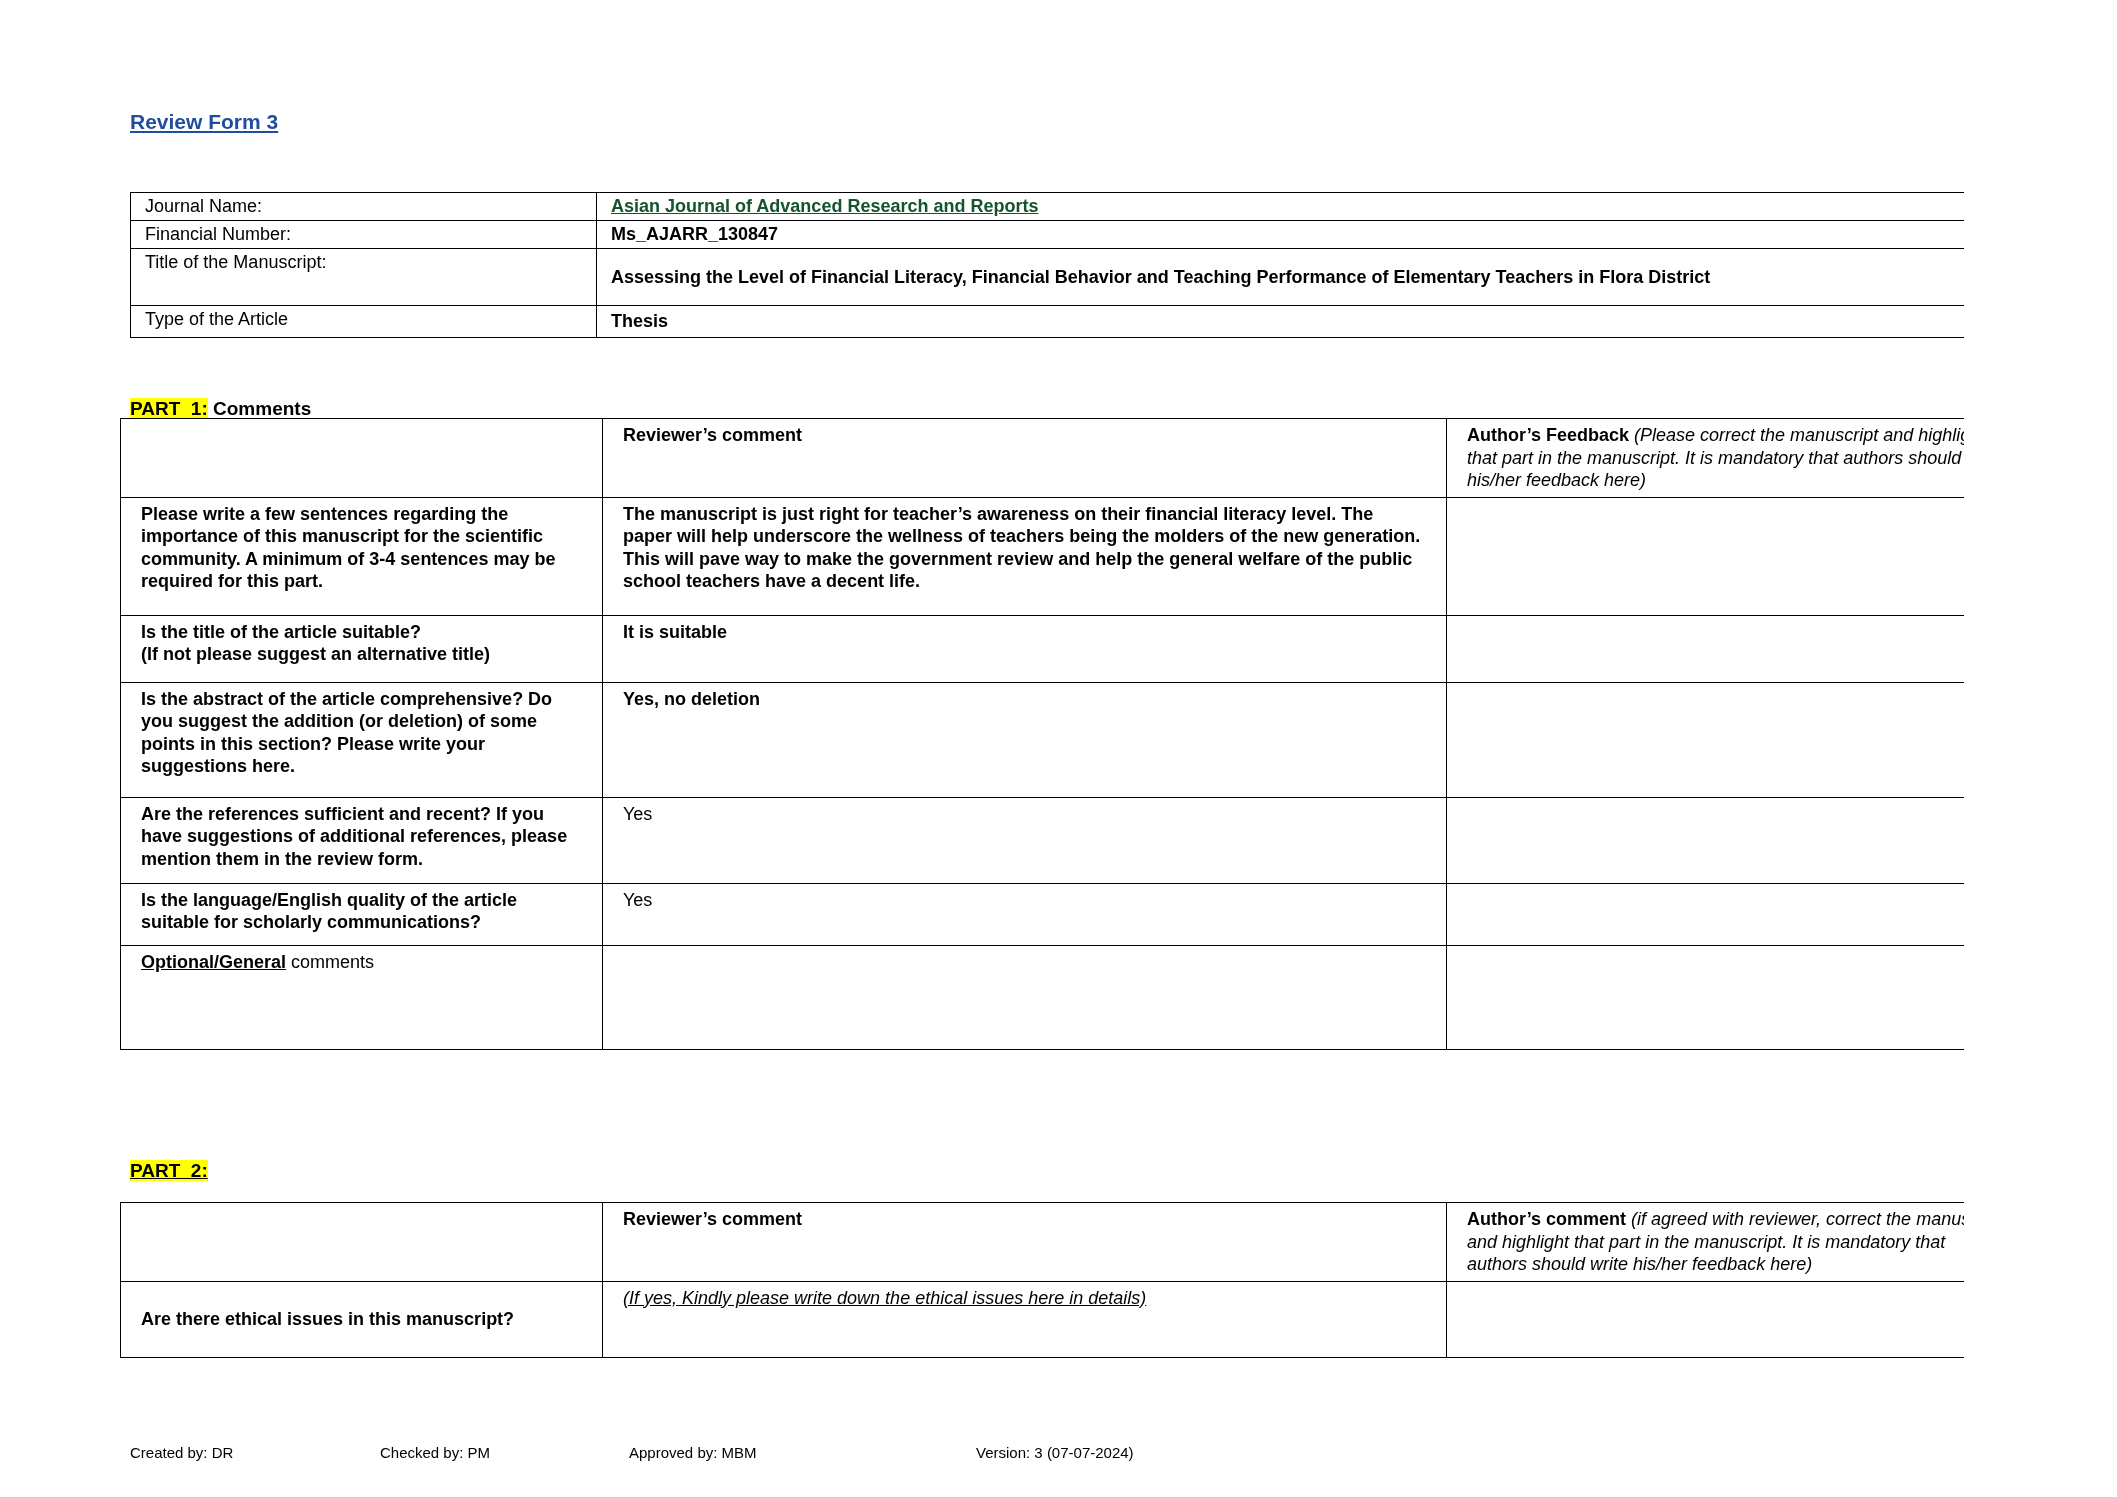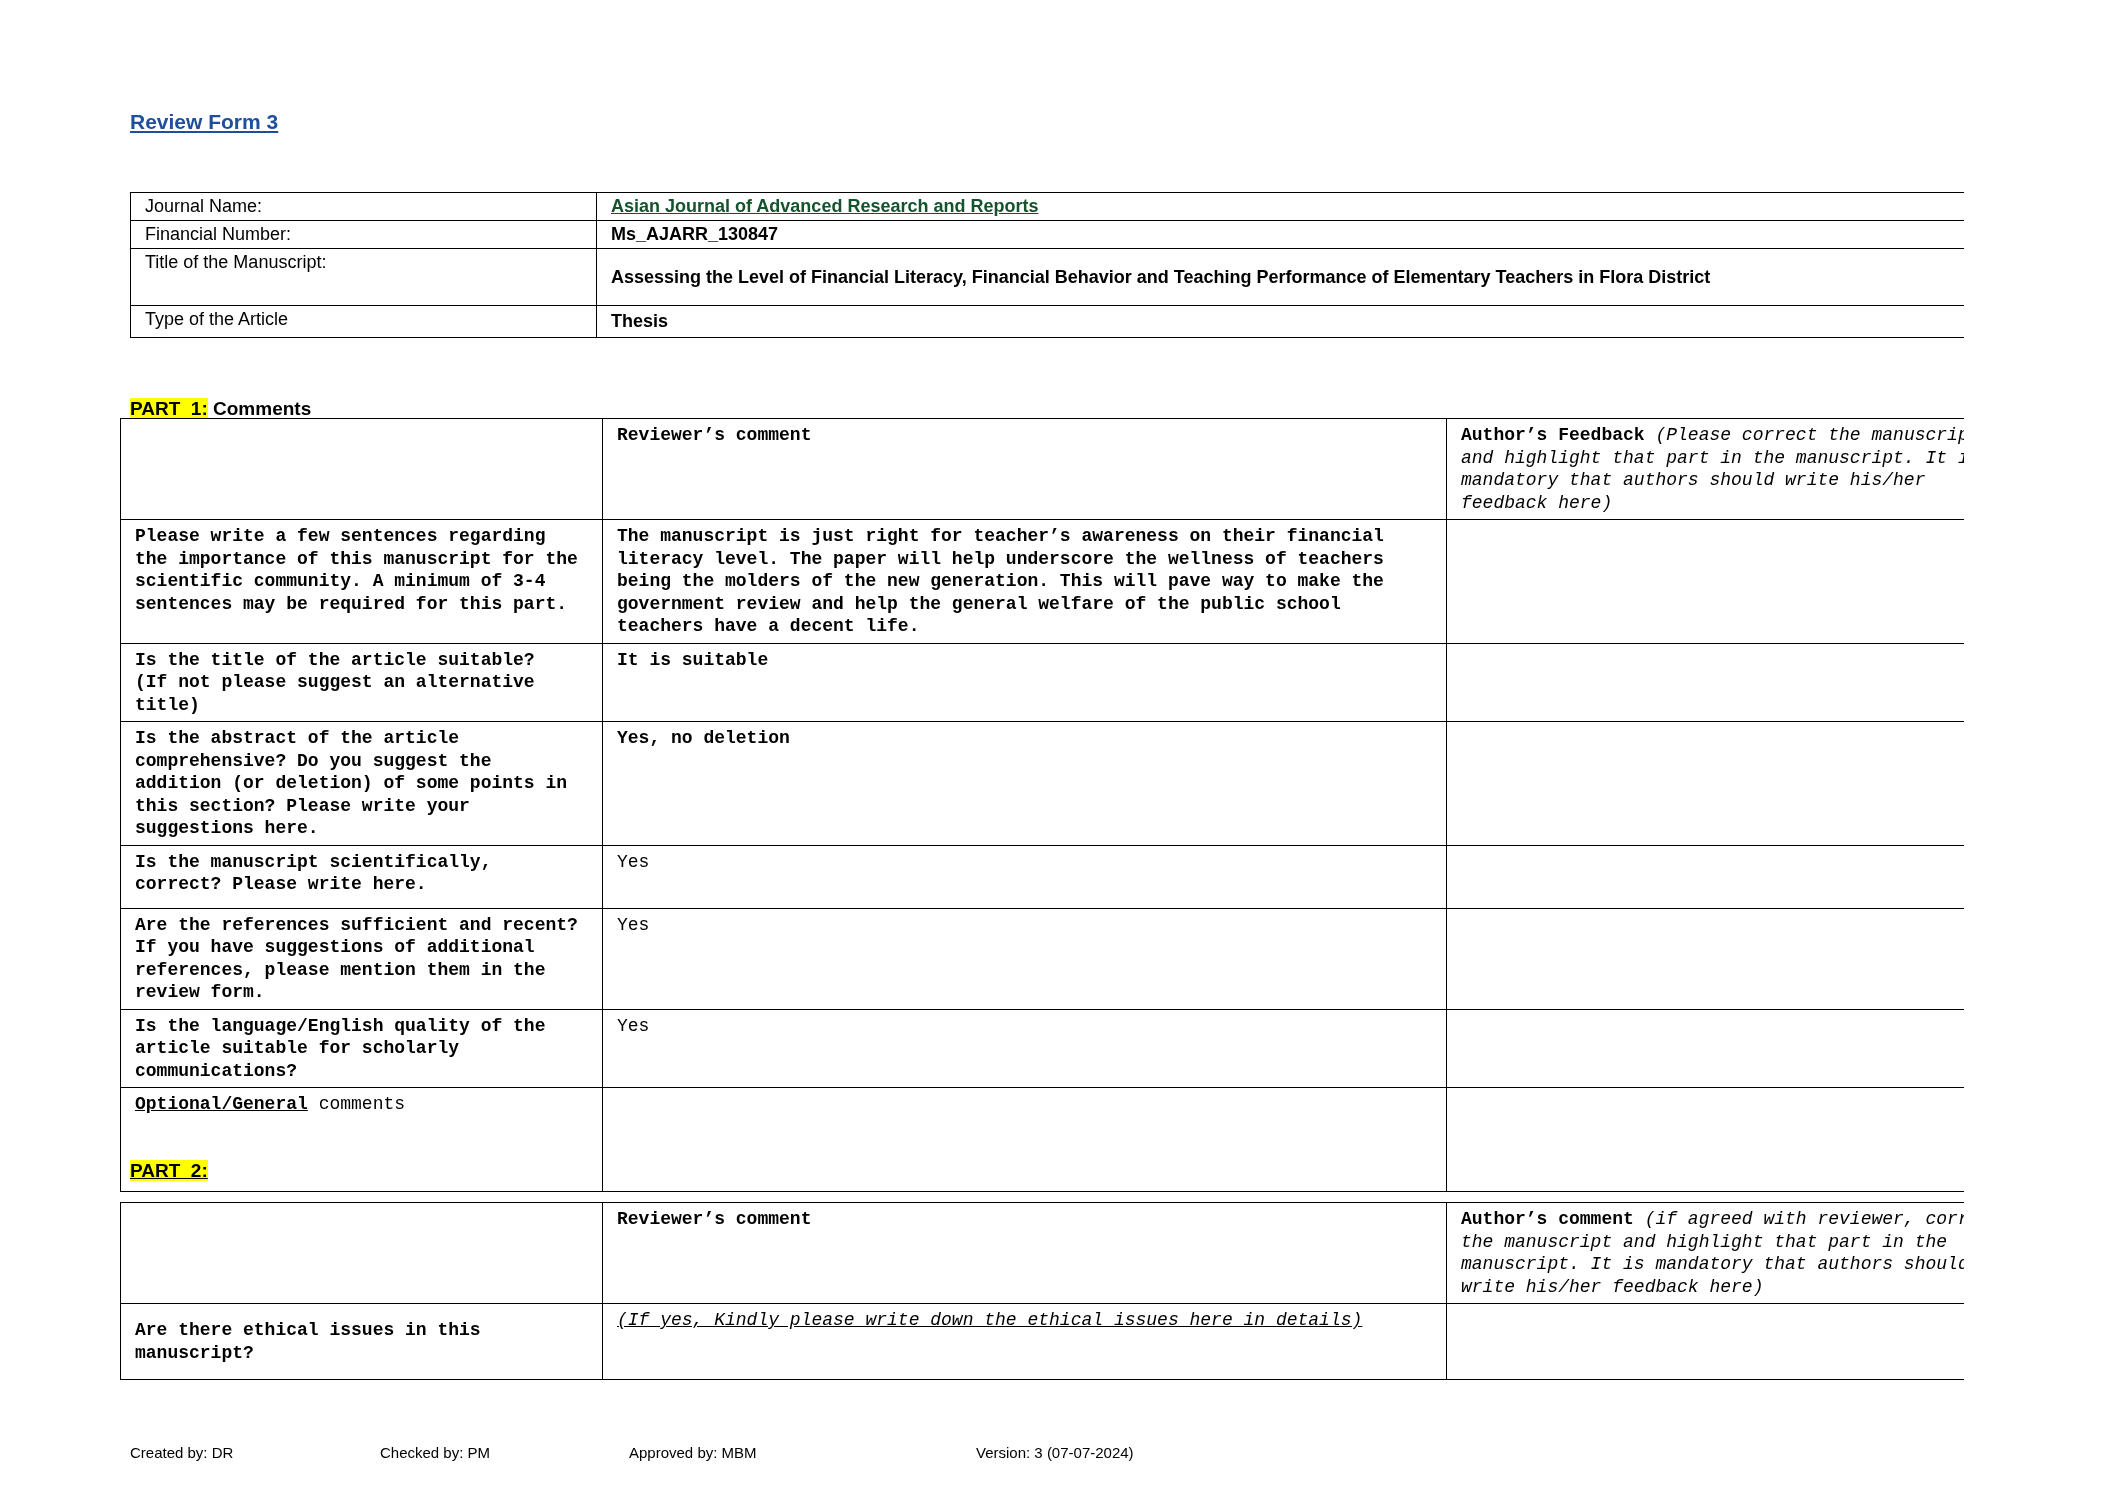--- a/index.html
+++ b/index.html
@@ -33,21 +33,21 @@
   .part-heading { position: absolute; left: 130px; font-size: 19px; font-weight: bold; margin: 0; }
   #part1-heading { top: 398px; }
   #part2-heading { top: 1160px; }
   .hl { background: #FFFF00; white-space: pre; }
   .hl-underline { text-decoration: underline; }
 
   
   .review-table { position: absolute; left: 120px; width: 1907px; font-size: 18px; line-height: 1.25; }
   #part1-table { top: 418px; }
   #part2-table { top: 1202px; }
-  .review-table td { padding: 5px 14px; font-family: Liberation Mono, monospace; }
+  .review-table td { padding: 5px 20px; }
   .col-q  { width: 482px; }
   .col-rc { width: 844px; }
   .col-af { width: 581px; }
 
   .hdr-cell { font-weight: bold; }
   .italic { font-style: italic; font-weight: normal; }
   .q-cell { font-weight: bold; padding-left: 44px; }
   .q-optional { font-weight: normal; padding-left: 10px; }
   .u { text-decoration: underline; }
   .pre-line { white-space: pre-line; }
@@ -131,25 +131,20 @@
       <td class="q-cell pre-line">Is the title of the article suitable?
 (If not please suggest an alternative title)</td>
       <td class="comment-indent">It is suitable</td>
       <td></td>
     </tr>
     <tr class="p1-r2">
       <td class="q-cell">Is the abstract of the article comprehensive? Do you suggest the addition (or deletion) of some points in this section? Please write your suggestions here.</td>
       <td class="comment-indent">Yes, no deletion</td>
       <td></td>
     </tr>
-    <tr class="p1-r3">
-      <td class="q-cell">Is the manuscript scientifically, correct? Please write here.</td>
-      <td>Yes</td>
-      <td></td>
-    </tr>
     <tr class="p1-r4">
       <td class="q-cell">Are the references sufficient and recent? If you have suggestions of additional references, please mention them in the review form.</td>
       <td>Yes</td>
       <td></td>
     </tr>
     <tr class="p1-r5">
       <td class="q-cell">Is the language/English quality of the article suitable for scholarly communications?</td>
       <td>Yes</td>
       <td></td>
     </tr>

